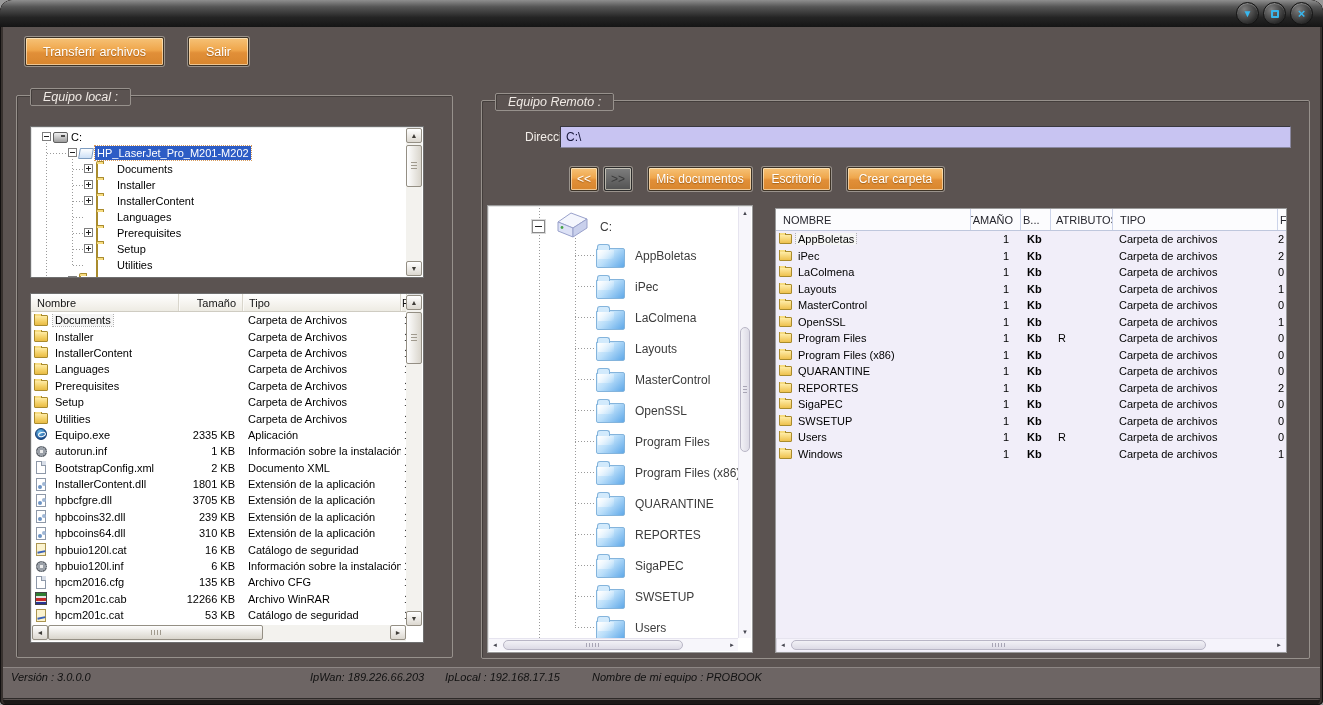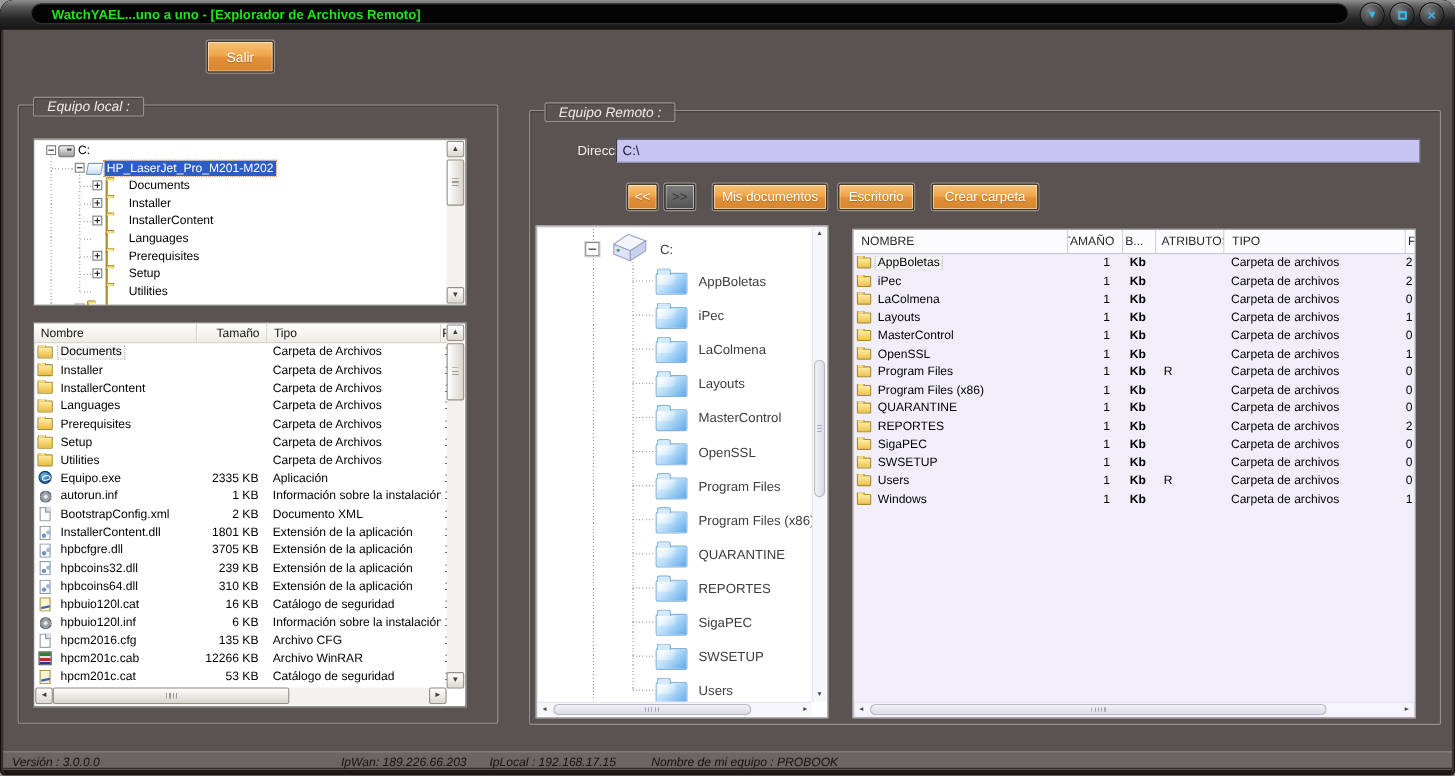--- a/index.html
+++ b/index.html
@@ -137,44 +137,42 @@
   .rn{width:195px;display:flex;align-items:center;overflow:hidden;}
   .rs{width:50px;text-align:right;padding-right:12px;}
   .ru{width:30px;padding-left:6px;font-weight:bold;}
   .ra{width:62px;padding-left:7px;}
   .rt{width:165px;padding-left:6px;overflow:hidden;}
   .rd{flex:1;overflow:hidden;}
   .sfold{position:relative;width:13px;height:10px;flex:0 0 13px;margin:0 4px 0 3px;
         background:linear-gradient(180deg,#ffeca6,#eec14e);border:1px solid #a98b2d;border-radius:1px;}
   .sfold::before{content:"";position:absolute;top:-3px;left:-1px;width:5px;height:2px;background:#f7dc80;border:1px solid #a98b2d;border-bottom:none;}
   
-  .status{position:absolute;left:3px;right:3px;bottom:6px;height:16px;background:#6d6564;
+  .status{position:absolute;left:3px;right:3px;bottom:6px;height:32px;background:#6d6564;
         border-top:1px solid #8d8684;border-bottom:1px solid #2e2a29;}
   .stitem{position:absolute;top:3px;font-size:11px;font-style:italic;color:#111;white-space:nowrap;}
 </style>
 </head>
 <body>
 
 <div class="win">
 
   <div class="tbar">
-    <div class="tpill">
-      <span class="ttext">WatchYAEL...uno a uno - [Explorador de Archivos Remoto]</span>
-    </div>
     <div class="wbtn" style="left:1236px;">
       <span class="wglyph">▼</span>
     </div>
     <div class="wbtn" style="left:1263px;">
       <span class="wsq"></span>
     </div>
     <div class="wbtn" style="left:1290px;">
       <span class="wglyph" style="font-size:13px;">×</span>
     </div>
   </div>
 
+  <div class="obtn" style="left:25px;top:37px;width:139px;">Transferir archivos</div>
   <div class="obtn" style="left:188px;top:37px;width:61px;">Salir</div>
 
   <div class="grp" style="left:16px;top:95px;width:437px;height:563px;"></div>
   <div class="grplabel" style="left:30px;top:88px;">Equipo local :</div>
 
   <div class="panel" style="left:30px;top:126px;width:394px;height:152px;">
     <div id="localTreeContent" style="position:absolute;left:0;top:0;right:17px;bottom:0;">
         <div class="dotv" style="left: 15px; top: 16px; height: 134px;"></div>
         <div class="doth" style="left: 16px; top: 26px; width: 20px;"></div>
         <div class="dotv" style="left: 41px; top: 32px; height: 106px;"></div>

